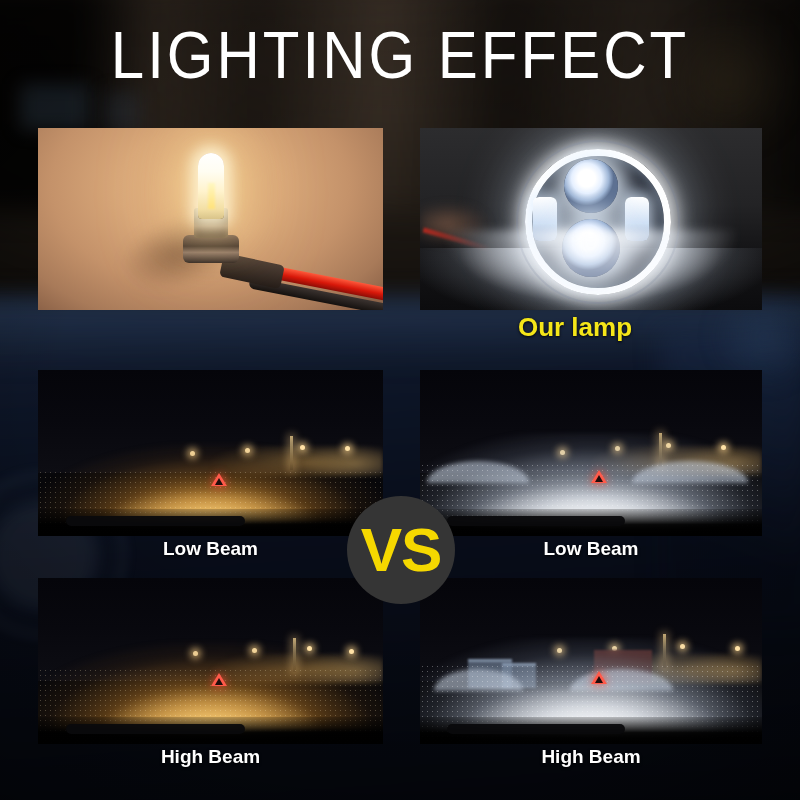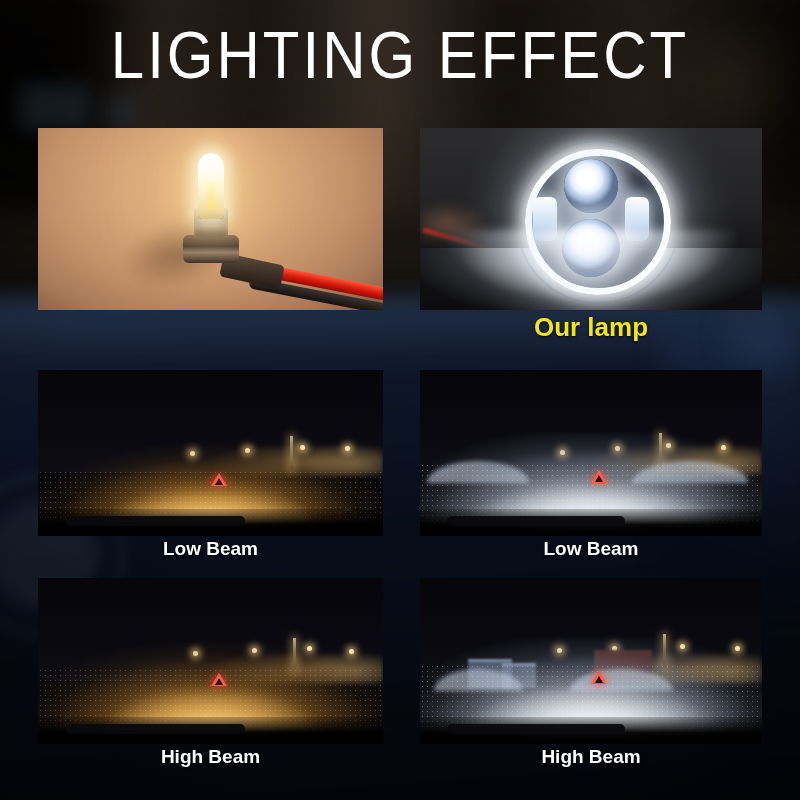--- a/index.html
+++ b/index.html
@@ -526,21 +526,21 @@
       <div class="led-wire"></div>
       <div class="led-floor"></div>
       <div class="led-ring"></div>
       <div class="led-chip-l"></div>
       <div class="led-chip-r"></div>
       <div class="led-lens-top"></div>
       <div class="led-lens-bot"></div>
       <div class="led-beam"></div>
     </div>
   </div>
-  <div class="caption yellow" style="left:420px; top:312px; width:342px; font-size:26px;">Our lamp</div>
+  <div class="caption yellow" style="left:404px; top:312px; width:342px; font-size:26px;">Our lamp</div>
 
   <div class="card" id="card-lb-left">
     <div class="photo road">
       <div class="road-sky"></div>
       <div class="road-city"></div>
       <div class="lamp-dot" style="left:44%; top:49%;"></div>
       <div class="lamp-dot" style="left:60%; top:47%;"></div>
       <div class="lamp-dot" style="left:76%; top:45%;"></div>
       <div class="lamp-dot" style="left:89%; top:46%;"></div>
       <div class="tower" style="left:73%; top:40%;"></div>
@@ -619,14 +619,17 @@
       <div class="beam-cool-grain" style="height:44%;"></div>
       <div class="warn-tri" style="left:50%; top:56%;">
           <span></span>
           <em></em>
         </div>
       <div class="road-dash"></div>
     </div>
   </div>
   <div class="caption" style="left:420px; top:746px; width:342px; font-size:19px;">High Beam</div>
 
+  <div class="vs-badge">
+    <span>VS</span>
+  </div>
 
 </div>
 
 </body></html>

